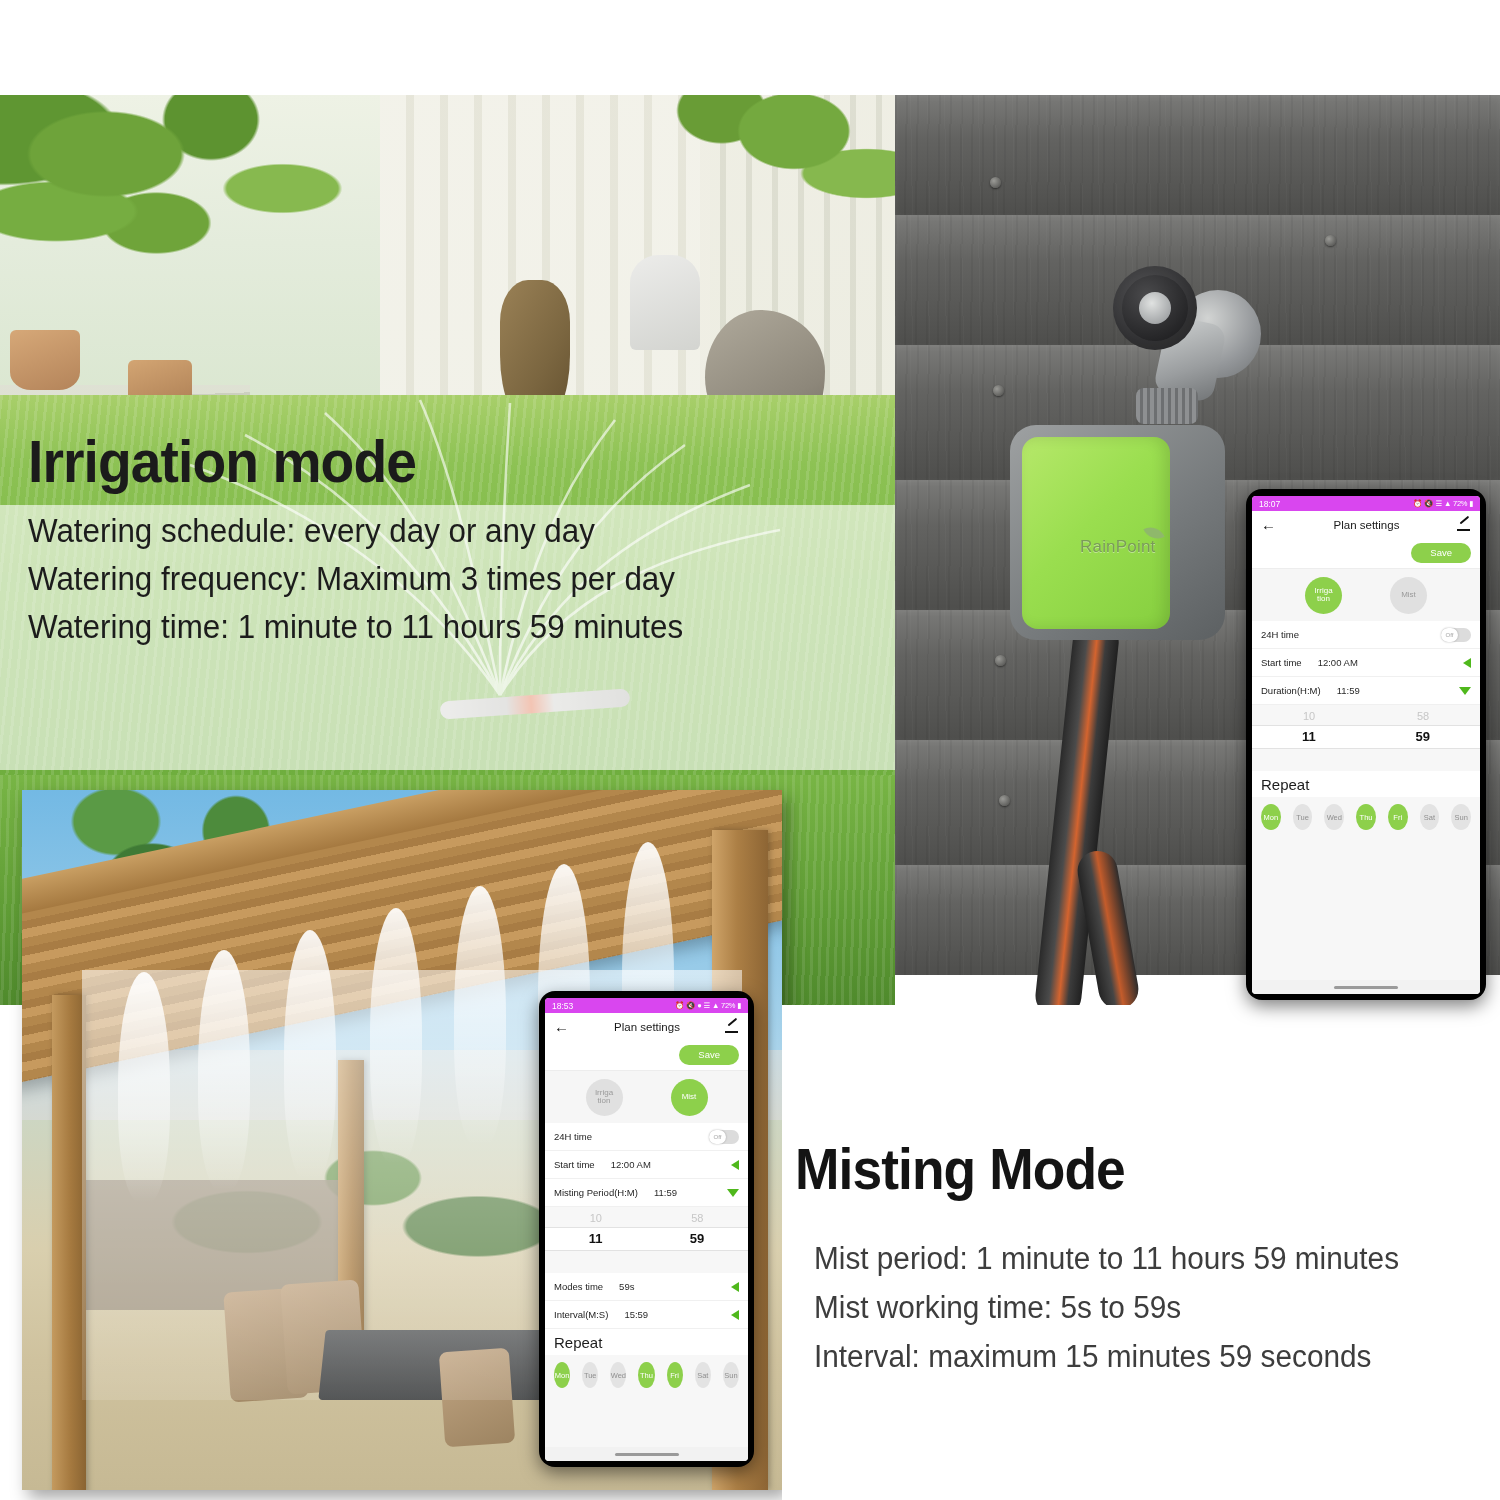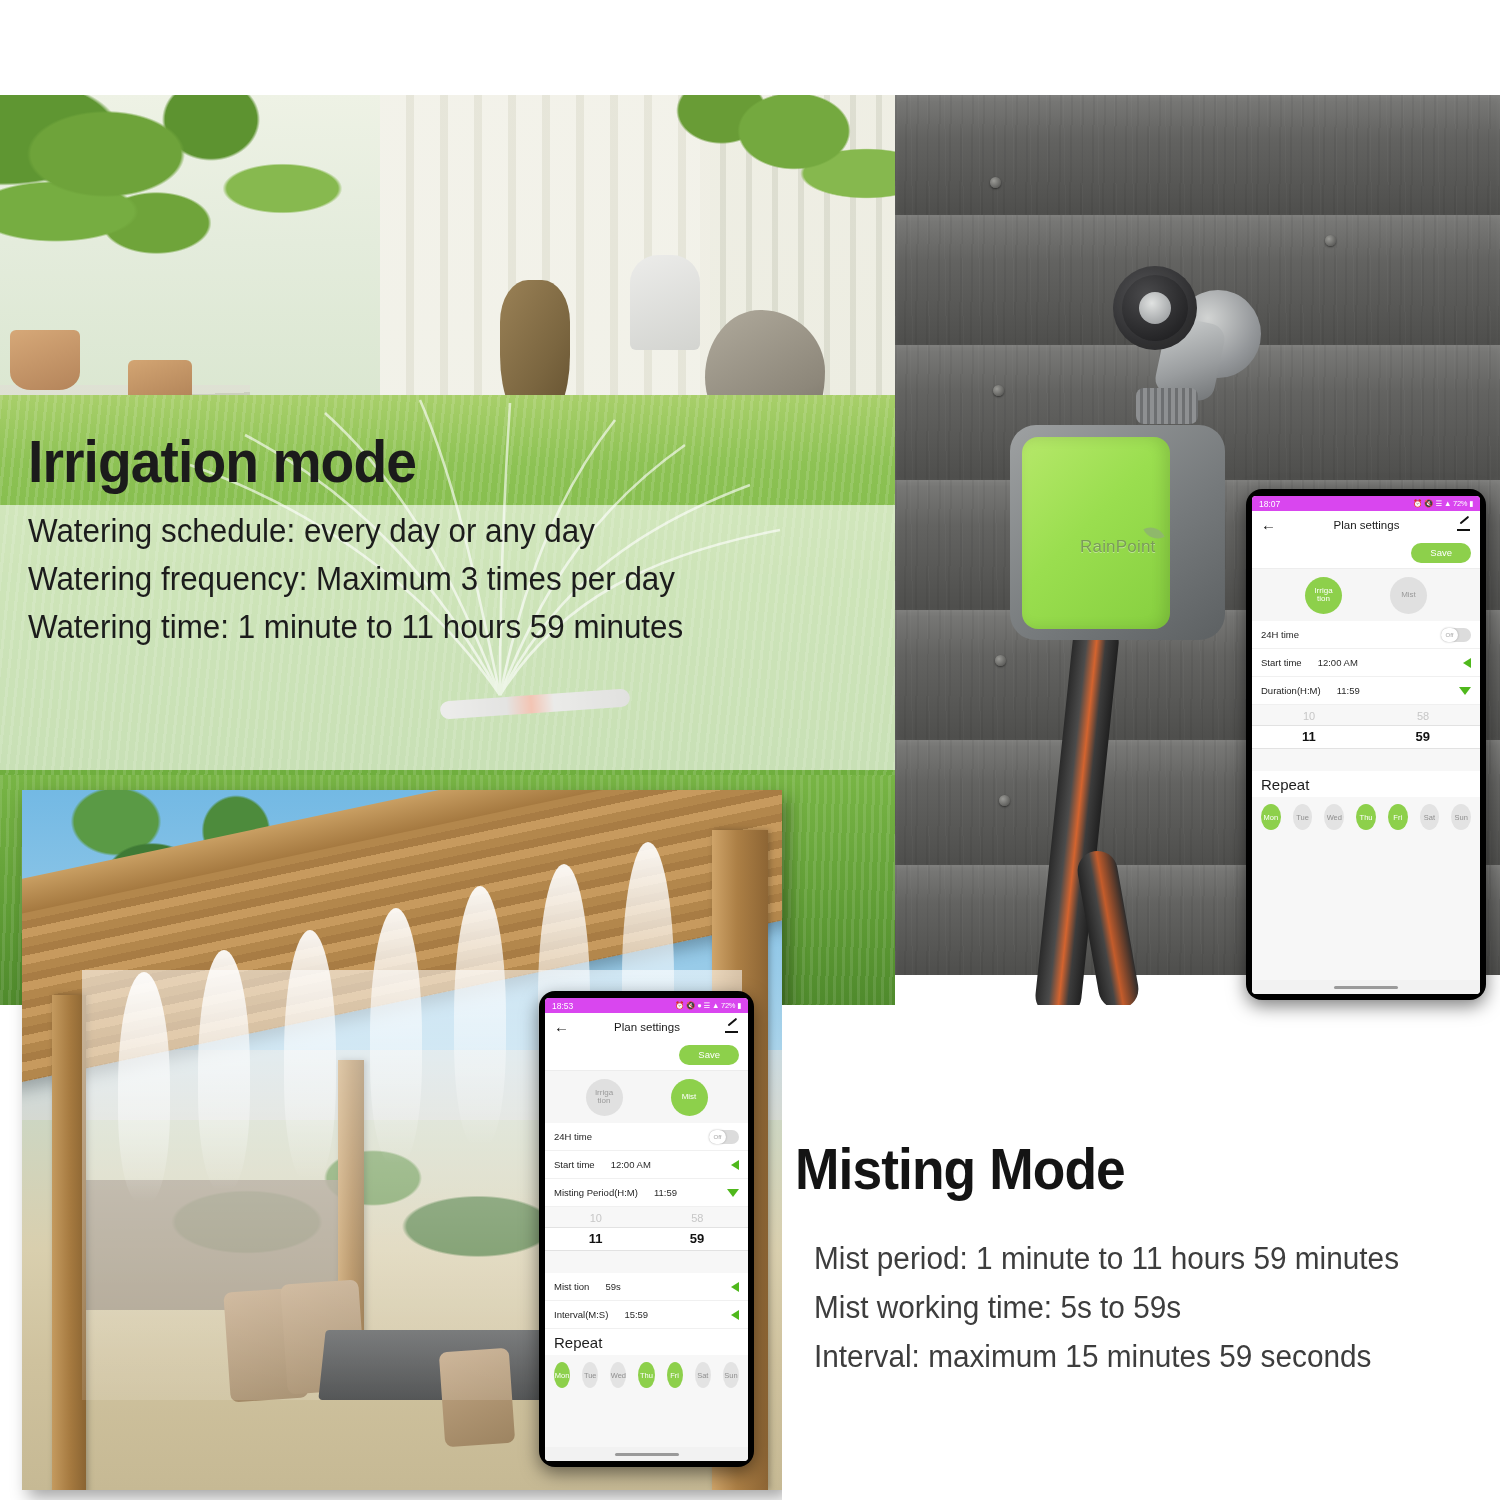--- a/index.html
+++ b/index.html
@@ -452,21 +452,21 @@
           <span>58</span>
         </div>
         <div class="pick-row pick-sel">
           <span>11</span>
           <span>59</span>
         </div>
         <div class="pick-pad"></div>
       </div>
 
       <div class="row">
-        <span class="lbl">Mist tion</span>
+        <span class="lbl">Modes time</span>
         <span class="val">59s</span>
         <span class="sp"></span>
         <span class="caret-l"></span>
       </div>
 
       <div class="row">
         <span class="lbl">Interval(M:S)</span>
         <span class="val">15:59</span>
         <span class="sp"></span>
         <span class="caret-l"></span>

